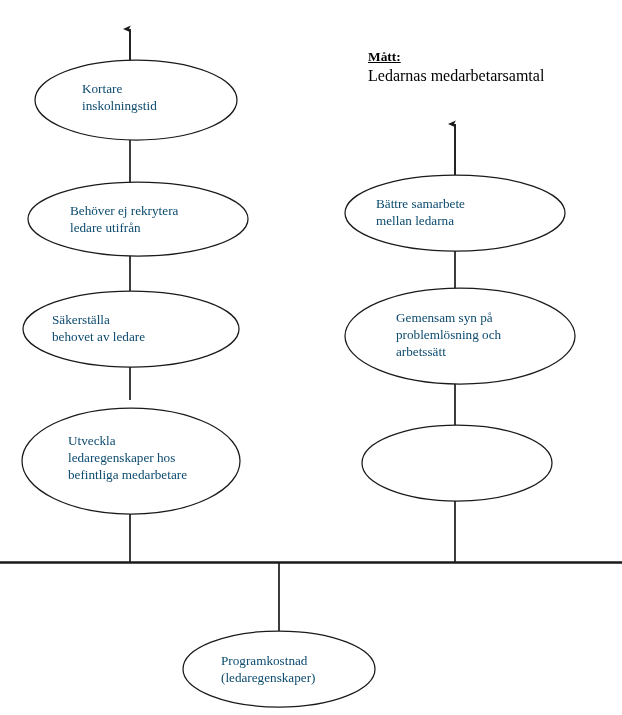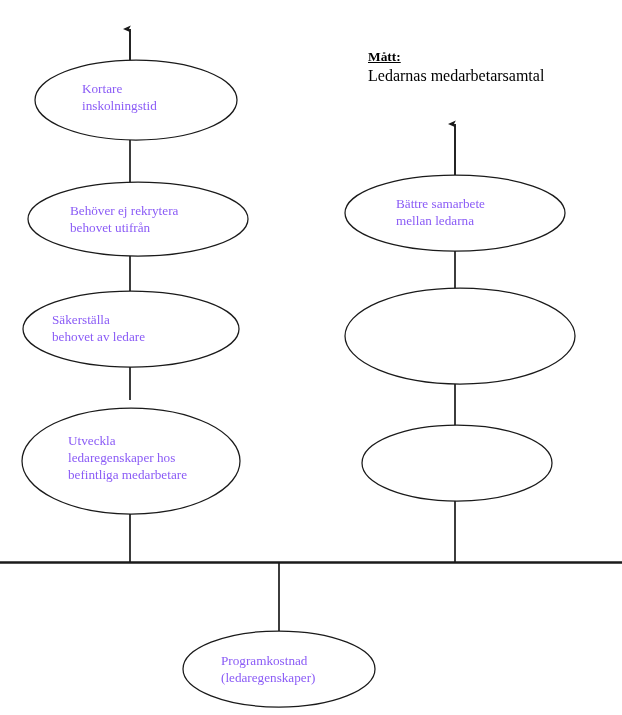--- a/index.html
+++ b/index.html
@@ -23,21 +23,21 @@
     position: absolute;
     left: 0;
     top: 0;
     width: 622px;
     height: 715px;
   }
   .node-label {
     position: absolute;
     font-size: 13.2px;
     line-height: 1.30;
-    color: #8b5cf6;
+    color: #0c4a6e;
     white-space: pre-line;
     pointer-events: none;
   }
   .measure-block {
     position: absolute;
     left: 368px;
     top: 48px;
     font-size: 13.2px;
     line-height: 1.30;
   }
@@ -106,30 +106,33 @@
 
   <div class="measure-block">
     <span class="measure-title">Mått:</span>
     <span class="measure-value">Ledarnas medarbetarsamtal</span>
   </div>
 
   <div class="node-label" style="left:82px; top:80px;">Kortare
 inskolningstid</div>
 
   <div class="node-label" style="left:70px; top:202px;">Behöver ej rekrytera
-behovet utifrån</div>
+ledare utifrån</div>
 
   <div class="node-label" style="left:52px; top:311px;">Säkerställa
 behovet av ledare</div>
 
   <div class="node-label" style="left:52px; top:432px;margin-left:16px;">Utveckla
 ledaregenskaper hos
 befintliga medarbetare</div>
 
-  <div class="node-label" style="left:396px; top:195px;">Bättre samarbete
+  <div class="node-label" style="left:376px; top:195px;">Bättre samarbete
 mellan ledarna</div>
 
+  <div class="node-label" style="left:396px; top:309px;">Gemensam syn på
+problemlösning och
+arbetssätt</div>
 
 
   <div class="node-label" style="left:221px; top:652px;">Programkostnad
 (ledaregenskaper)</div>
 
 </div>
 
 </body></html>

